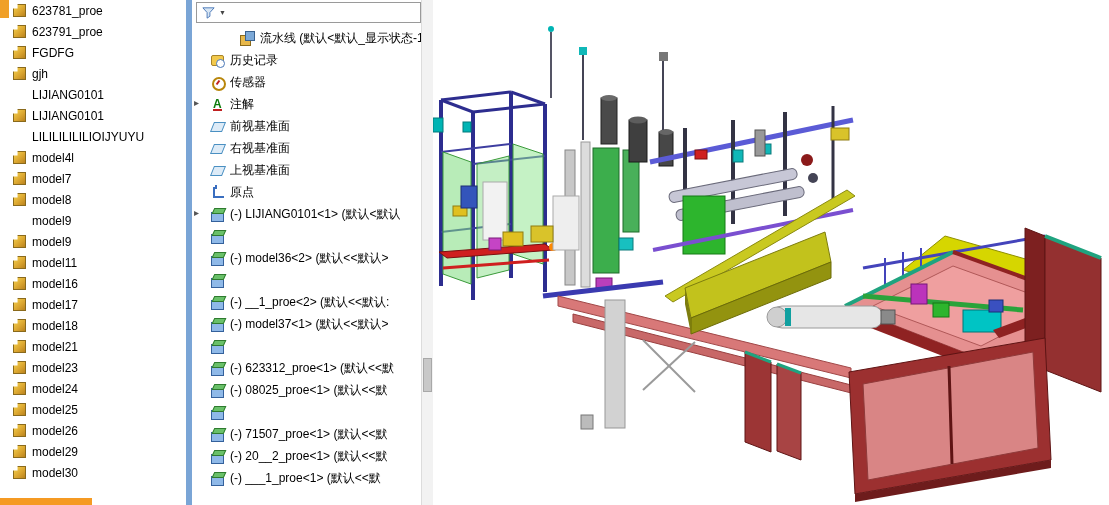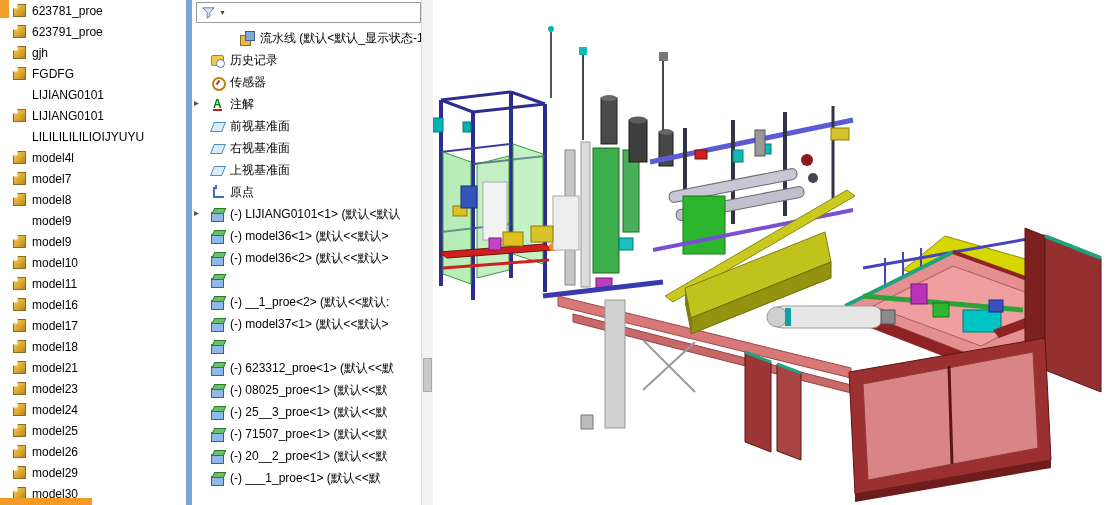--- a/index.html
+++ b/index.html
@@ -74,26 +74,26 @@
           <span class="file-label">623781_proe</span>
         </div>
 
         <div class="file-item">
           <span class="gp"></span>
           <span class="file-label">623791_proe</span>
         </div>
 
         <div class="file-item">
           <span class="gp"></span>
+          <span class="file-label">FGDFG</span>
+        </div>
+
+        <div class="file-item">
+          <span class="gp"></span>
           <span class="file-label">gjh</span>
-        </div>
-
-        <div class="file-item">
-          <span class="gp"></span>
-          <span class="file-label">FGDFG</span>
         </div>
 
         <div class="file-item">
           <span class="gp" style="visibility: hidden;"></span>
           <span class="file-label">LIJIANG0101</span>
         </div>
 
         <div class="file-item">
           <span class="gp"></span>
           <span class="file-label">LIJIANG0101</span>
@@ -122,24 +122,20 @@
         <div class="file-item">
           <span class="gp" style="visibility: hidden;"></span>
           <span class="file-label">model9</span>
         </div>
 
         <div class="file-item">
           <span class="gp"></span>
           <span class="file-label">model9</span>
         </div>
 
-        <div class="file-item">
-          <span class="gp"></span>
-          <span class="file-label">model10</span>
-        </div>
 
         <div class="file-item">
           <span class="gp"></span>
           <span class="file-label">model11</span>
         </div>
 
         <div class="file-item">
           <span class="gp"></span>
           <span class="file-label">model16</span>
         </div>
@@ -254,21 +250,20 @@
           <div class="tree-row child">
             <span class="arrow">▸</span>
             <span class="ti" data-icon="part"></span>
             <span class="lbl">(-) LIJIANG0101&lt;1&gt; (默认&lt;默认</span>
           </div>
 
 
           <div class="tree-row child">
 
             <span class="ti" data-icon="part"></span>
-            <span class="lbl">(-) model36&lt;1&gt; (默认&lt;&lt;默认&gt;</span>
           </div>
 
           <div class="tree-row child">
 
             <span class="ti" data-icon="part"></span>
             <span class="lbl">(-) model36&lt;2&gt; (默认&lt;&lt;默认&gt;</span>
           </div>
 
           <div class="tree-row child">
 
@@ -300,21 +295,20 @@
 
           <div class="tree-row child">
 
             <span class="ti" data-icon="part"></span>
             <span class="lbl">(-) 08025_proe&lt;1&gt; (默认&lt;&lt;默</span>
           </div>
 
           <div class="tree-row child">
 
             <span class="ti" data-icon="part"></span>
-            <span class="lbl">(-) 25__3_proe&lt;1&gt; (默认&lt;&lt;默</span>
           </div>
 
           <div class="tree-row child">
 
             <span class="ti" data-icon="part"></span>
             <span class="lbl">(-) 71507_proe&lt;1&gt; (默认&lt;&lt;默</span>
           </div>
 
           <div class="tree-row child">
 

